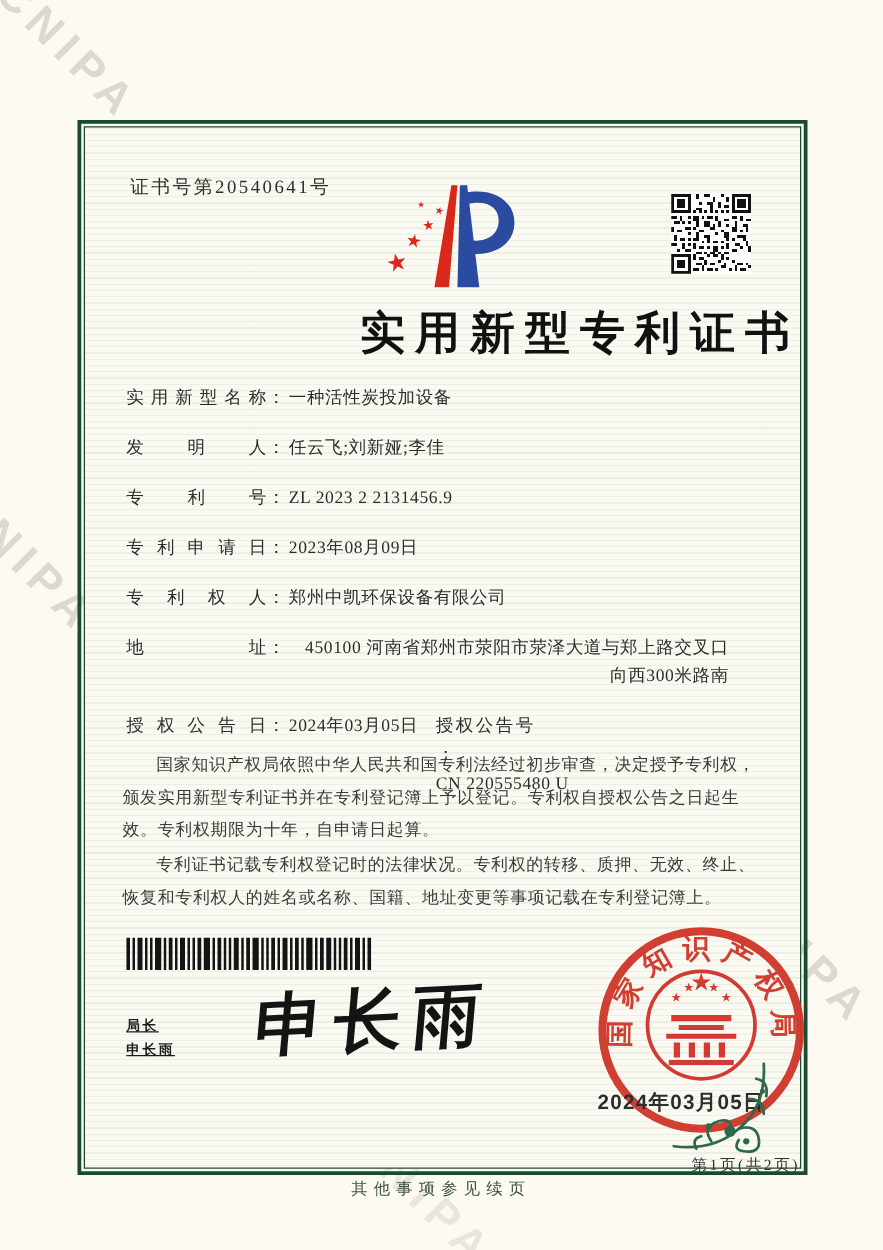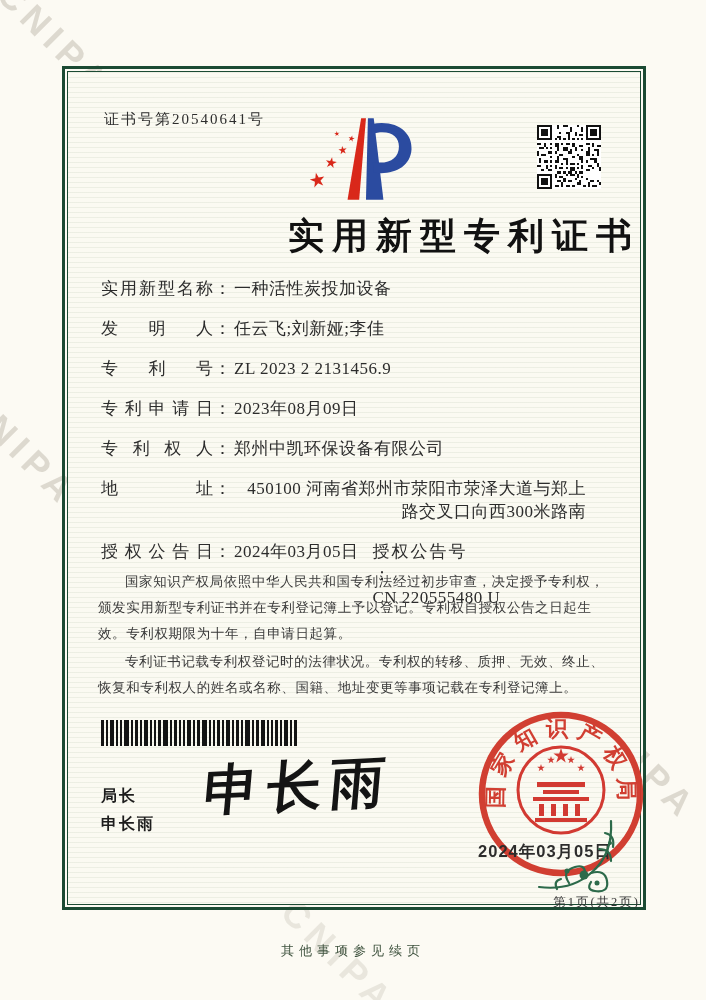--- a/index.html
+++ b/index.html
@@ -8,55 +8,55 @@
 
   .page { position:relative; width:706px; height:1000px; background:#fcfaf3; overflow:hidden; }
 
   
   .wm { position:absolute; font-family:"Liberation Sans", sans-serif; font-weight:bold;
         font-size:36px; letter-spacing:7px; color:rgba(185,178,165,0.45);
         transform:rotate(45deg); white-space:nowrap; user-select:none; }
   .wm.f { color:rgba(190,184,172,0.30); }
 
   
-  .cert-border { position:absolute; left:62px; top:66px; width:584px; height:844px;
+  .cert-border { position:absolute; left:62px; top:96px; width:584px; height:844px;
                  border:3px solid #1b4a33; }
   .cert-inner { position:absolute; inset:2px; border:1px solid #1b4a33;
                 background:
                   repeating-linear-gradient(180deg,
                     rgba(150,170,140,0.14) 0px, rgba(150,170,140,0.14) 1px,
                     rgba(0,0,0,0) 1px, rgba(0,0,0,0) 5px),
                   #fbfaf2; }
   .content { position:absolute; inset:0; }
 
   .cert-no { position:absolute; left:36px; top:38px; font-size:15px; letter-spacing:2px; color:#2d2d2d; }
 
   .logo { position:absolute; left:234px; top:42px; width:126px; height:90px; }
   .qr { position:absolute; left:469px; top:53px; width:64px; height:64px; }
 
   .title { position:absolute; left:0; right:0; top:140px; text-align:right;
            font-size:36px; font-weight:bold; letter-spacing:8px; color:#111; }
 
-  .fields { position:absolute; left:33px; top:205px; right:30px; font-size:17px; color:#2c2c2c; }
+  .fields { position:absolute; left:33px; top:205px; right:30px; font-size:14px; color:#2c2c2c; }
   .frow { display:flex; margin-bottom:17px; line-height:23px; align-items:flex-start; }
   .flabel { display:inline-block; width:112px; text-align:justify; text-align-last:justify; flex:0 0 112px; }
   .fcolon { flex:0 0 auto; padding:0 3px 0 1px; }
   .fvalue { flex:0 1 auto; letter-spacing:0.5px; }
   .fvalue.addr { max-width:352px;text-align:right; }
   .grant-pair2 { display:flex; margin-left:14px;flex-direction:column; }
   .glabel2 { letter-spacing:2px; }
 
   .paras { position:absolute; left:30px; right:28px; top:497px; }
   .paras p { font-size:13.5px; line-height:1.92; text-indent:2em; letter-spacing:0.6px;
              color:#3a3a3a; margin-bottom:2px; }
 
   .barcode { position:absolute; left:33px; top:648px; width:196px; height:26px; }
 
   .signer { position:absolute; left:33px; top:710px; font-family:"Liberation Sans", sans-serif;
-            font-weight:600; font-size:16px; color:#1d1d1d; line-height:1.75; letter-spacing:2px; }
+            font-weight:600; font-size:11px; color:#1d1d1d; line-height:1.75; letter-spacing:2px;text-decoration:underline; }
 
   .signature { position:absolute; left:136px; top:678px; font-size:55px; font-weight:600;
                color:#141414; letter-spacing:8px; transform:rotate(-3deg) skewX(-8deg);
                font-family:"Liberation Serif", serif; white-space:nowrap; }
 
   .seal { position:absolute; left:402px; top:636px; width:182px; height:182px; opacity:0.95; }
 
   .flourish { position:absolute; right:3px; bottom:3px; width:100px; height:86px; }
 
   .page-no { position:absolute; left:0; right:0; top:822px; text-align:right;

